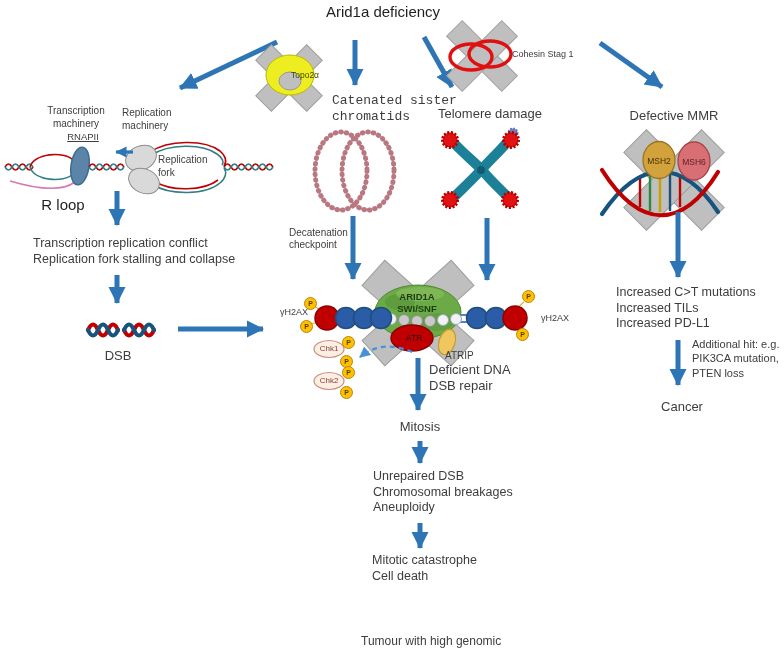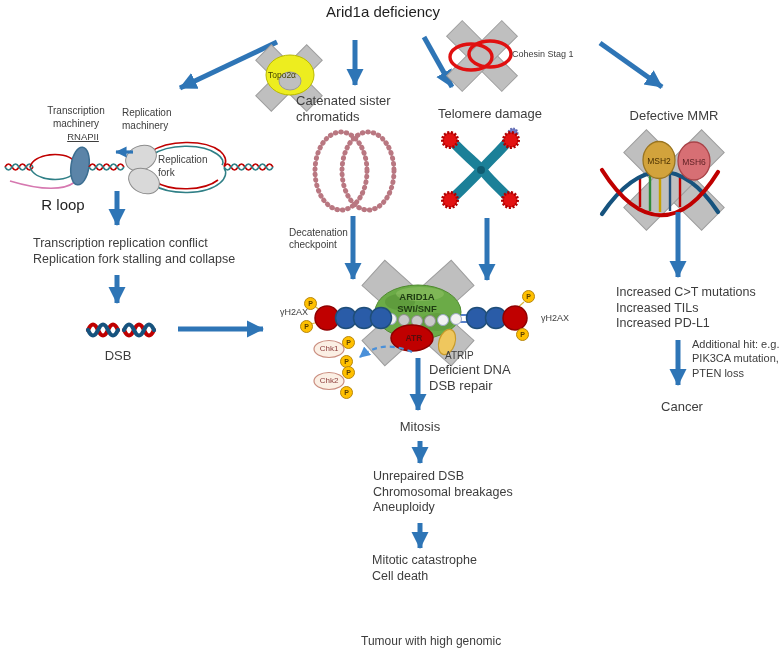--- a/index.html
+++ b/index.html
@@ -219,22 +219,22 @@
 <div class="lbl t10" style="left:122px;top:107px;">Replication
 machinery</div>
 <div class="lbl t95 c" style="left:60px;top:131px;width:46px;text-decoration:underline;">RNAPII</div>
 <div class="lbl t10" style="left:158px;top:154px;">Replication
 fork</div>
 <div class="lbl t15 c" style="left:32px;top:196px;width:62px;">R loop</div>
 <div class="lbl t125" style="left:33px;top:236px;">Transcription replication conflict
 Replication fork stalling and collapse</div>
 <div class="lbl t13 c" style="left:95px;top:348px;width:46px;">DSB</div>
 
-<div class="lbl t85 c" style="left:254px;top:70px;width:56px;color:#454500;">Topo2α</div>
-<div class="lbl t13" style="left:296px;top:93px;">Catenated sister
+<div class="lbl t85 c" style="left:277px;top:70px;width:56px;color:#454500;">Topo2α</div>
+<div class="lbl t13" style="left:332px;top:93px;font-family:Liberation Mono, monospace;">Catenated sister
 chromatids</div>
 <div class="lbl t9" style="left:512px;top:49px;">Cohesin Stag 1</div>
 <div class="lbl t13" style="left:438px;top:106px;">Telomere damage</div>
 <div class="lbl t115" style="left:289px;top:227px;">Decatenation
 checkpoint</div>
 <div class="lbl t95 c" style="left:380px;top:291px;width:74px;color:#1e3c12;font-weight:bold;line-height:1.3;">ARID1A
 SWI/SNF</div>
 <div class="lbl t9" style="left:280px;top:307px;">γH2AX</div>
 <div class="lbl t9" style="left:541px;top:313px;">γH2AX</div>
 <div class="prot t85" style="left:404px;top:333px;width:20px;color:#5a0d0d;font-weight:bold;">ATR</div>

